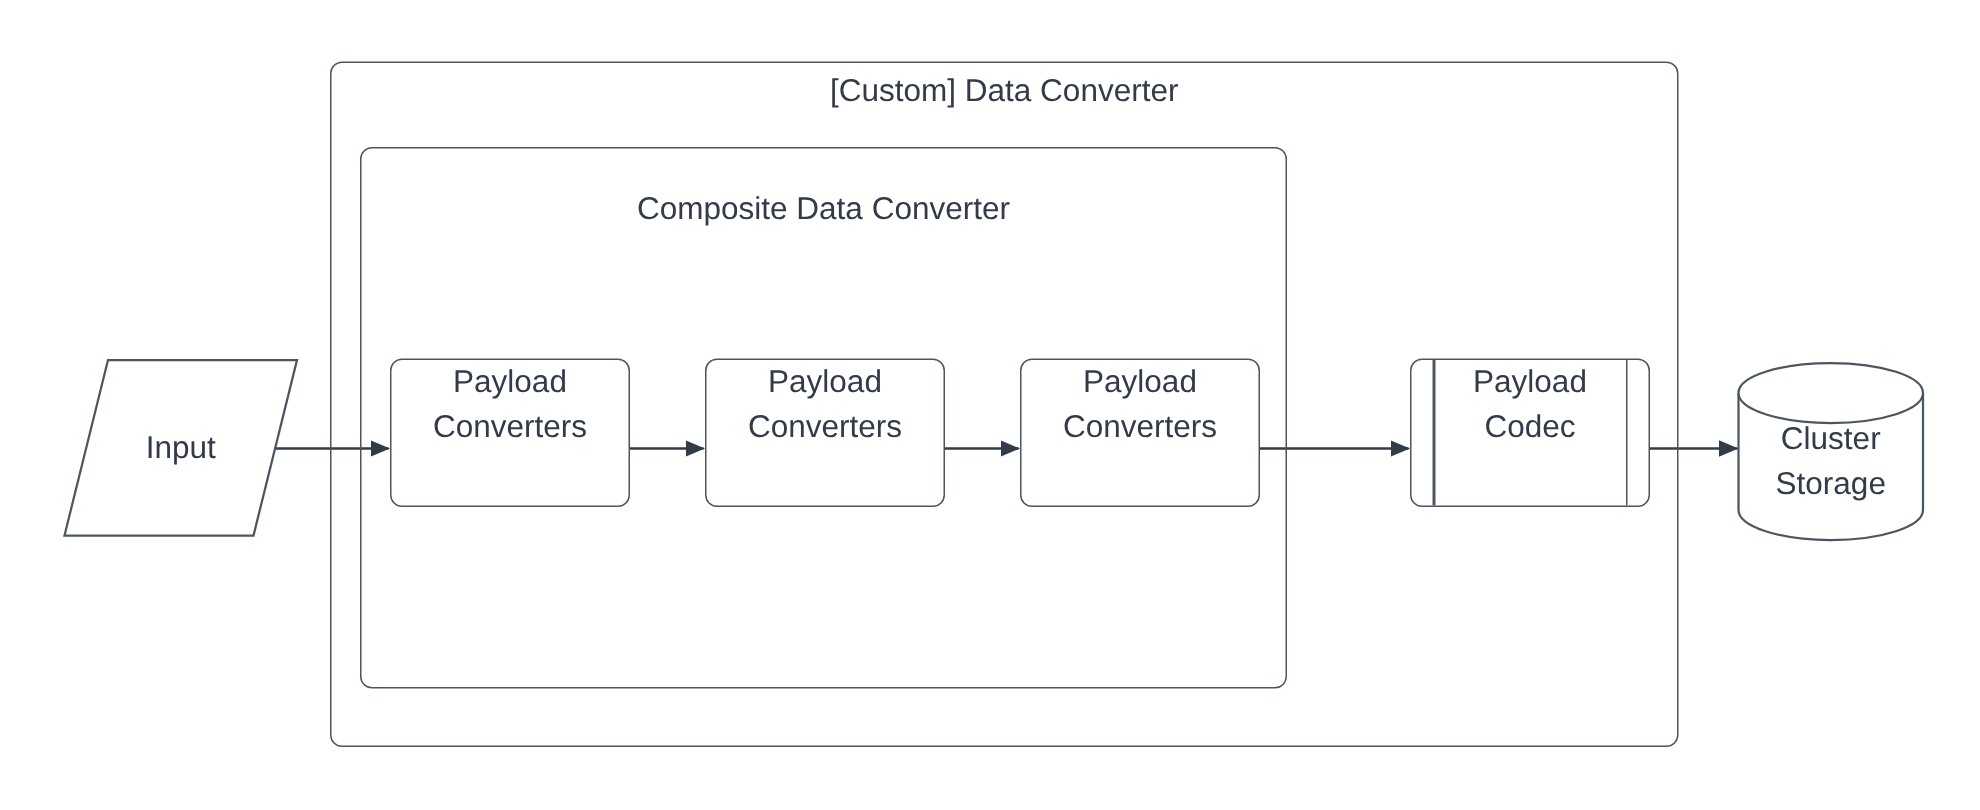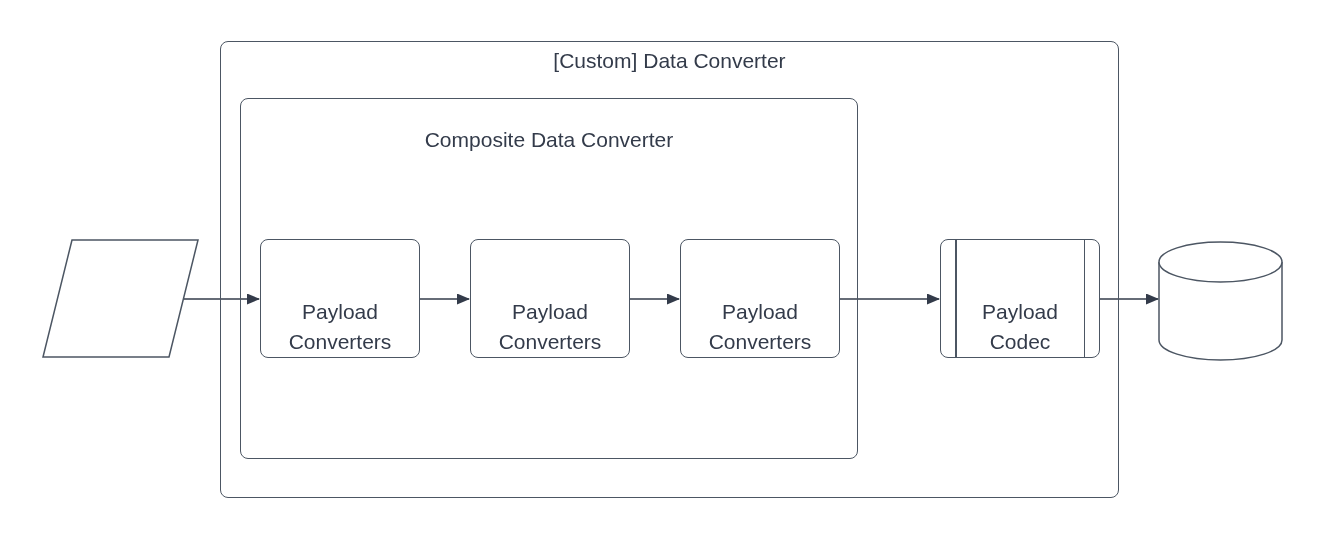--- a/index.html
+++ b/index.html
@@ -34,27 +34,27 @@
     font-size: 21px;
     line-height: 30px;
     white-space: pre-line;
   }
   .outer-group .group-title { top: 4px; }
   .inner-group .group-title { top: 26px; }
   .node {
     position: absolute;
     top: 239px;
     width: 160px;
-    height: 119px;
+    height: 99px;
     border: 1.5px solid #4c5663;
     border-radius: 8px;
     background: #ffffff;
     box-sizing: border-box;
     display: flex;
-    align-items: flex-end;
+    align-items: flex-start;
     justify-content: center;
   }
   .node-1 { left: 260px; }
   .node-2 { left: 470px; }
   .node-3 { left: 680px; }
   .node-codec { left: 940px; }
   .codec-bar {
     position: absolute;
     top: 0; bottom: 0;
     width: 1.5px;
@@ -122,14 +122,17 @@
 Converters</span>
   </div>
 
   <div class="node node-codec">
     <div class="codec-bar left"></div>
     <div class="codec-bar right"></div>
     <span class="node-label">Payload
 Codec</span>
   </div>
 
+  <div class="float-label input-label">Input</div>
+  <div class="float-label storage-label">Cluster
+Storage</div>
 
 </div>
 
 </body></html>

